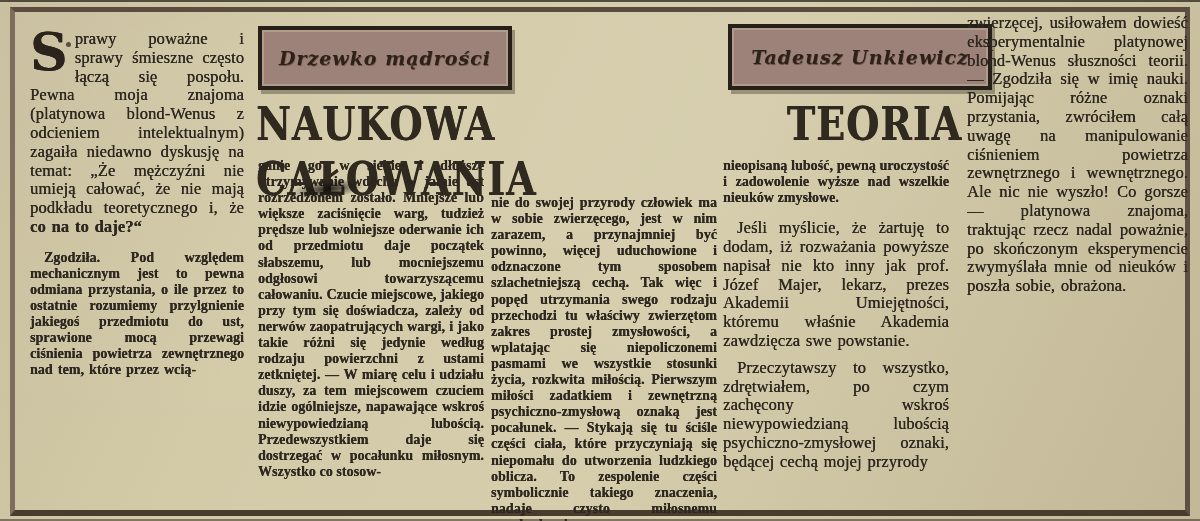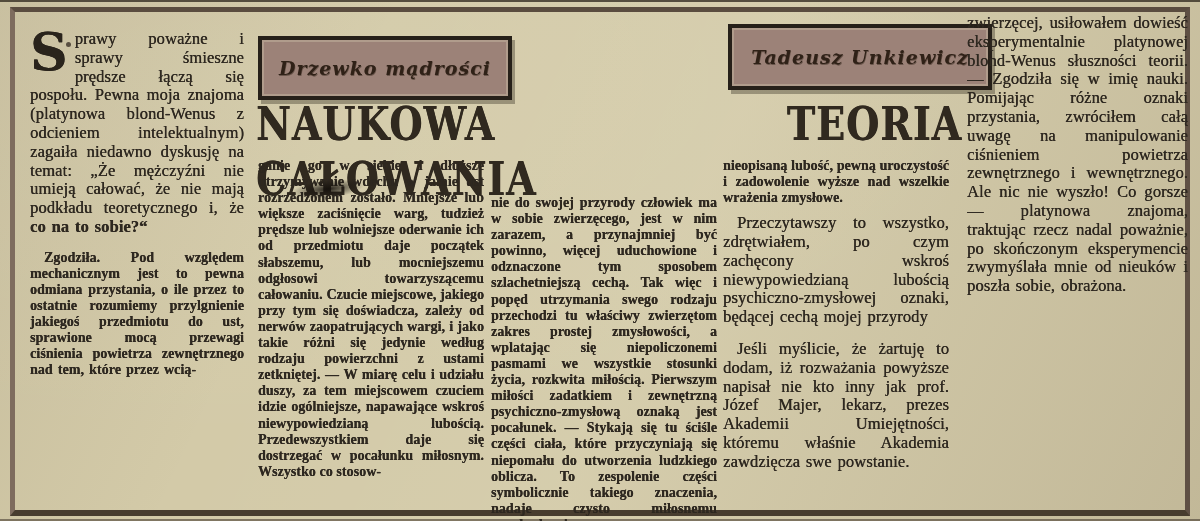--- a/index.html
+++ b/index.html
@@ -38,21 +38,21 @@
   #col2 { left:258px; top:158px; width:226px; height:350px; }
   #col3 { left:491px; top:158px; width:226px; height:350px;margin-top:37px; }
   #col4 { left:723px; top:158px; width:226px; height:350px; }
   #col5 { left:967px; top:14px;  width:221px; height:477px; }
 
   .rubric-box {
     position:absolute; background:#9c8278; border:4px solid #262019;
     box-shadow: inset 0 0 0 2px rgba(216,206,178,.35), 3px 4px 0 rgba(40,33,24,.35);
     display:flex; align-items:center; justify-content:center;
   }
-  #box1 { left:258px; top:36px; width:246px; height:56px; }
+  #box1 { left:258px; top:26px; width:246px; height:56px; }
   #box2 { left:700px; top:24px; width:256px; height:58px;margin-left:28px; }
   .rubric-label {
     font-family:"DejaVu Serif",serif; font-style:italic; font-weight:bold;
     font-size:19px; letter-spacing:1px; color:#2f2117;
     text-shadow:.5px .5px 0 rgba(47,33,23,.45);
   }
   .headline {
     position:absolute; left:256px; top:96px; width:706px; height:52px;
     font-family:"DejaVu Serif",serif; font-weight:bold; font-size:38px;
     letter-spacing:1px; color:#30291f;
@@ -83,36 +83,36 @@
   <div class="rubric-box" id="box1">
     <span class="rubric-label">Drzewko mądrości</span>
   </div>
   <div class="rubric-box" id="box2">
     <span class="rubric-label">Tadeusz Unkiewicz</span>
   </div>
 
   <div class="headline">NAUKOWA TEORIA CAŁOWANIA</div>
 
   <div class="col reg" id="col1">
-    <p class="para"><span class="dropcap">S</span><span>prawy poważne i sprawy śmieszne prędsze łączą się pospołu. Pewna moja znajoma (platynowa blond-Wenus z odcieniem intelektualnym) zagaiła niedawno dyskusję na temat: „Że mężczyźni nie umieją całować, że nie mają podkładu teoretycznego i, że </span><span class="b">co na to sobie?“</span></p>
+    <p class="para"><span class="dropcap">S</span><span>prawy poważne i sprawy śmieszne często łączą się pospołu. Pewna moja znajoma (platynowa blond-Wenus z odcieniem intelektualnym) zagaiła niedawno dyskusję na temat: „Że mężczyźni nie umieją całować, że nie mają podkładu teoretycznego i, że </span><span class="b">co na to daje?“</span></p>
     <p class="para quote indent gap2"><span class="b">Zgodziła.</span><span> Pod względem mechanicznym jest to pewna odmiana przystania, o ile przez to ostatnie rozumiemy przylgnienie jakiegoś przedmiotu do ust, sprawione mocą przewagi ciśnienia powietrza zewnętrznego nad tem, które przez wcią-</span></p>
   </div>
 
   <div class="col quote" id="col2">
     <p class="para"><span>ganie go w siebie i dłuższe utrzymywanie wdechu w jamie ust rozrzedzonem zostało. Mniejsze lub większe zaciśnięcie warg, tudzież prędsze lub wolniejsze oderwanie ich od przedmiotu daje początek słabszemu, lub mocniejszemu odgłosowi towarzyszącemu całowaniu. Czucie miejscowe, jakiego przy tym się doświadcza, zależy od nerwów zaopatrujących wargi, i jako takie różni się jedynie według rodzaju powierzchni z ustami zetkniętej. — W miarę celu i udziału duszy, za tem miejscowem czuciem idzie ogólniejsze, napawające wskroś niewypowiedzianą lubością. Przedewszystkiem daje się dostrzegać </span><span class="b">w pocałunku miłosnym.</span><span> Wszystko co stosow-</span></p>
   </div>
   <div class="ink-smudge"></div>
 
   <div class="col quote" id="col3">
     <p class="para">nie do swojej przyrody człowiek ma w sobie zwierzęcego, jest w nim zarazem, a przynajmniej być powinno, więcej uduchowione i odznaczone tym sposobem szlachetniejszą cechą. Tak więc i popęd utrzymania swego rodzaju przechodzi tu właściwy zwierzętom zakres prostej zmysłowości, a wplatając się niepoliczonemi pasmami we wszystkie stosunki życia, rozkwita miłością. Pierwszym miłości zadatkiem i zewnętrzną psychiczno-zmysłową oznaką jest pocałunek. — Stykają się tu ściśle części ciała, które przyczyniają się niepomału do utworzenia ludzkiego oblicza. To zespolenie części symbolicznie takiego znaczenia, nadaje czysto miłosnemu pocałunkowi</p>
   </div>
 
   <div class="col" id="col4">
-    <p class="para quote">nieopisaną lubość, pewną uroczystość i zadowolenie wyższe nad wszelkie wrażenia zmysłowe.</p>
+    <p class="para quote">nieopisaną lubość, pewną uroczystość i zadowolenie wyższe nad wszelkie nieuków zmysłowe.</p>
+    <p class="para reg indent gap2">Jeśli myślicie, że żartuję to dodam, iż rozważania powyższe napisał nie kto inny jak prof. Józef Majer, lekarz, prezes Akademii Umiejętności, któremu właśnie Akademia zawdzięcza swe powstanie.</p>
     <p class="para reg indent gap">Przeczytawszy to wszystko, zdrętwiałem, po czym zachęcony wskroś niewypowiedzianą lubością psychiczno-zmysłowej oznaki, będącej cechą mojej przyrody</p>
-    <p class="para reg indent gap2">Jeśli myślicie, że żartuję to dodam, iż rozważania powyższe napisał nie kto inny jak prof. Józef Majer, lekarz, prezes Akademii Umiejętności, któremu właśnie Akademia zawdzięcza swe powstanie.</p>
   </div>
 
   <div class="col reg" id="col5">
     <p class="para">zwierzęcej, usiłowałem dowieść eksperymentalnie platynowej blond-Wenus słuszności teorii. — Zgodziła się w imię nauki. Pomijając różne oznaki przystania, zwróciłem całą uwagę na manipulowanie ciśnieniem powietrza zewnętrznego i wewnętrznego. Ale nic nie wyszło! Co gorsze — platynowa znajoma, traktując rzecz nadal poważnie, po skończonym eksperymencie zwymyślała mnie od nieuków i poszła sobie, obrażona.</p>
   </div>
 
 </div>
 
 </body></html>

